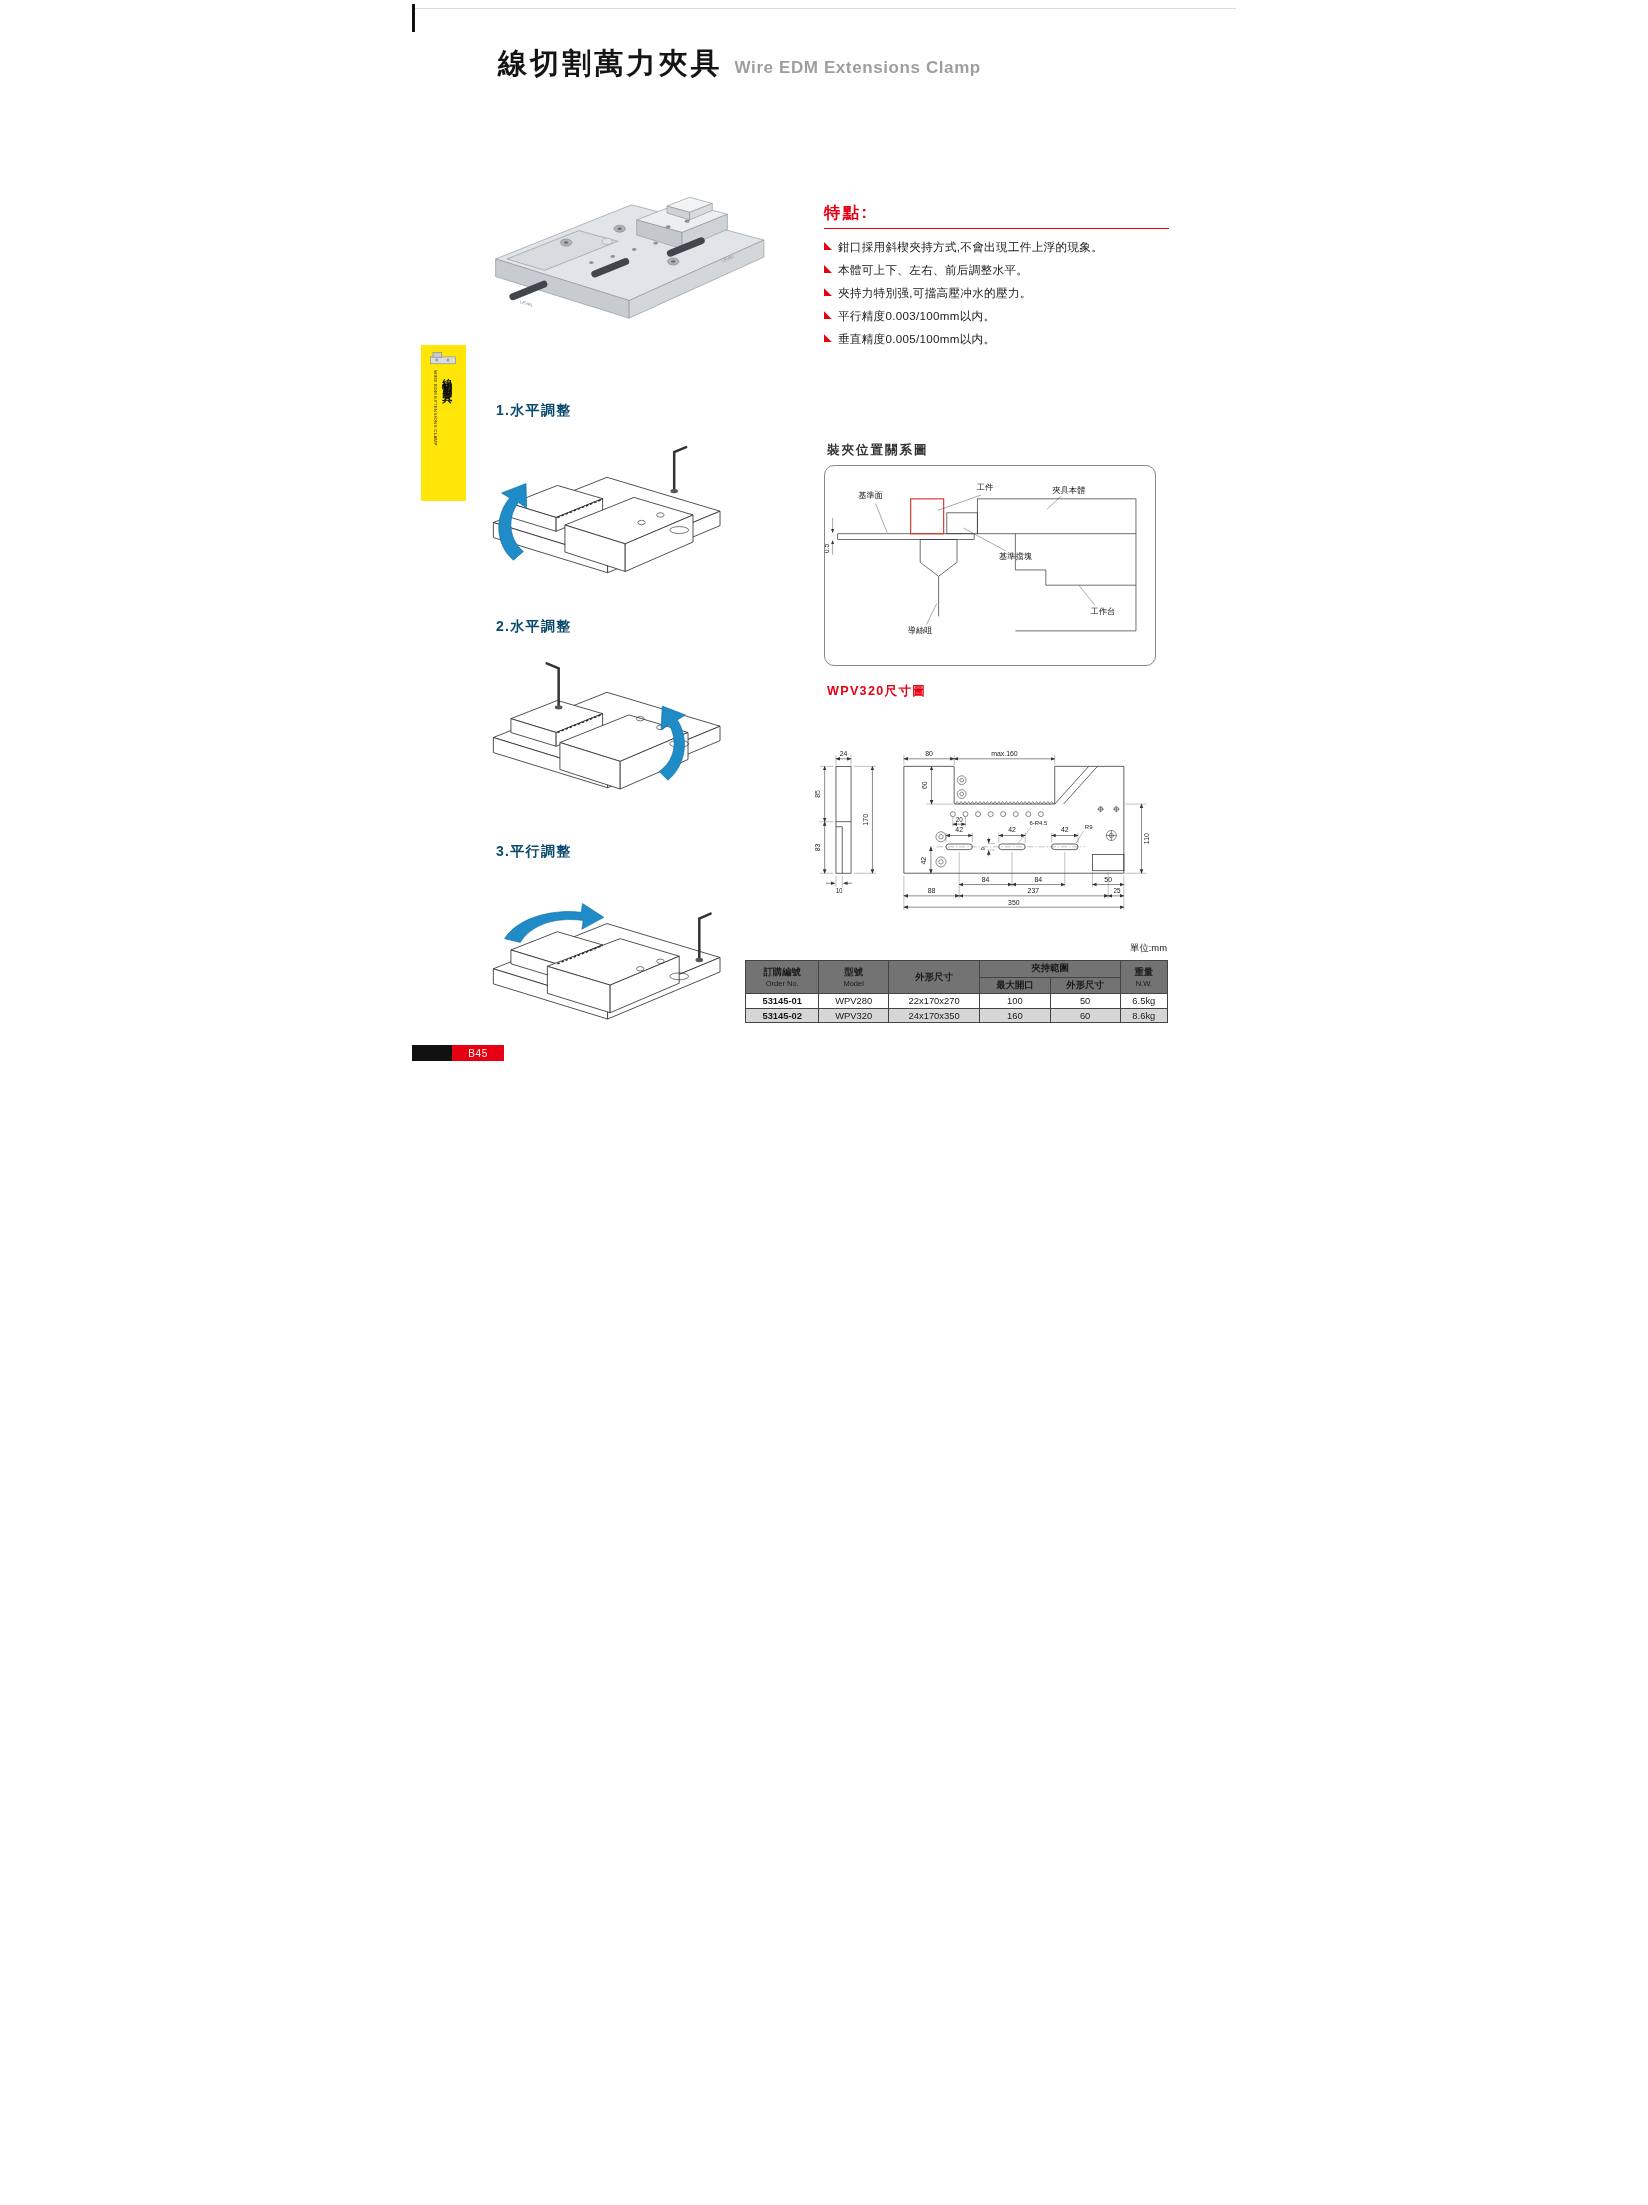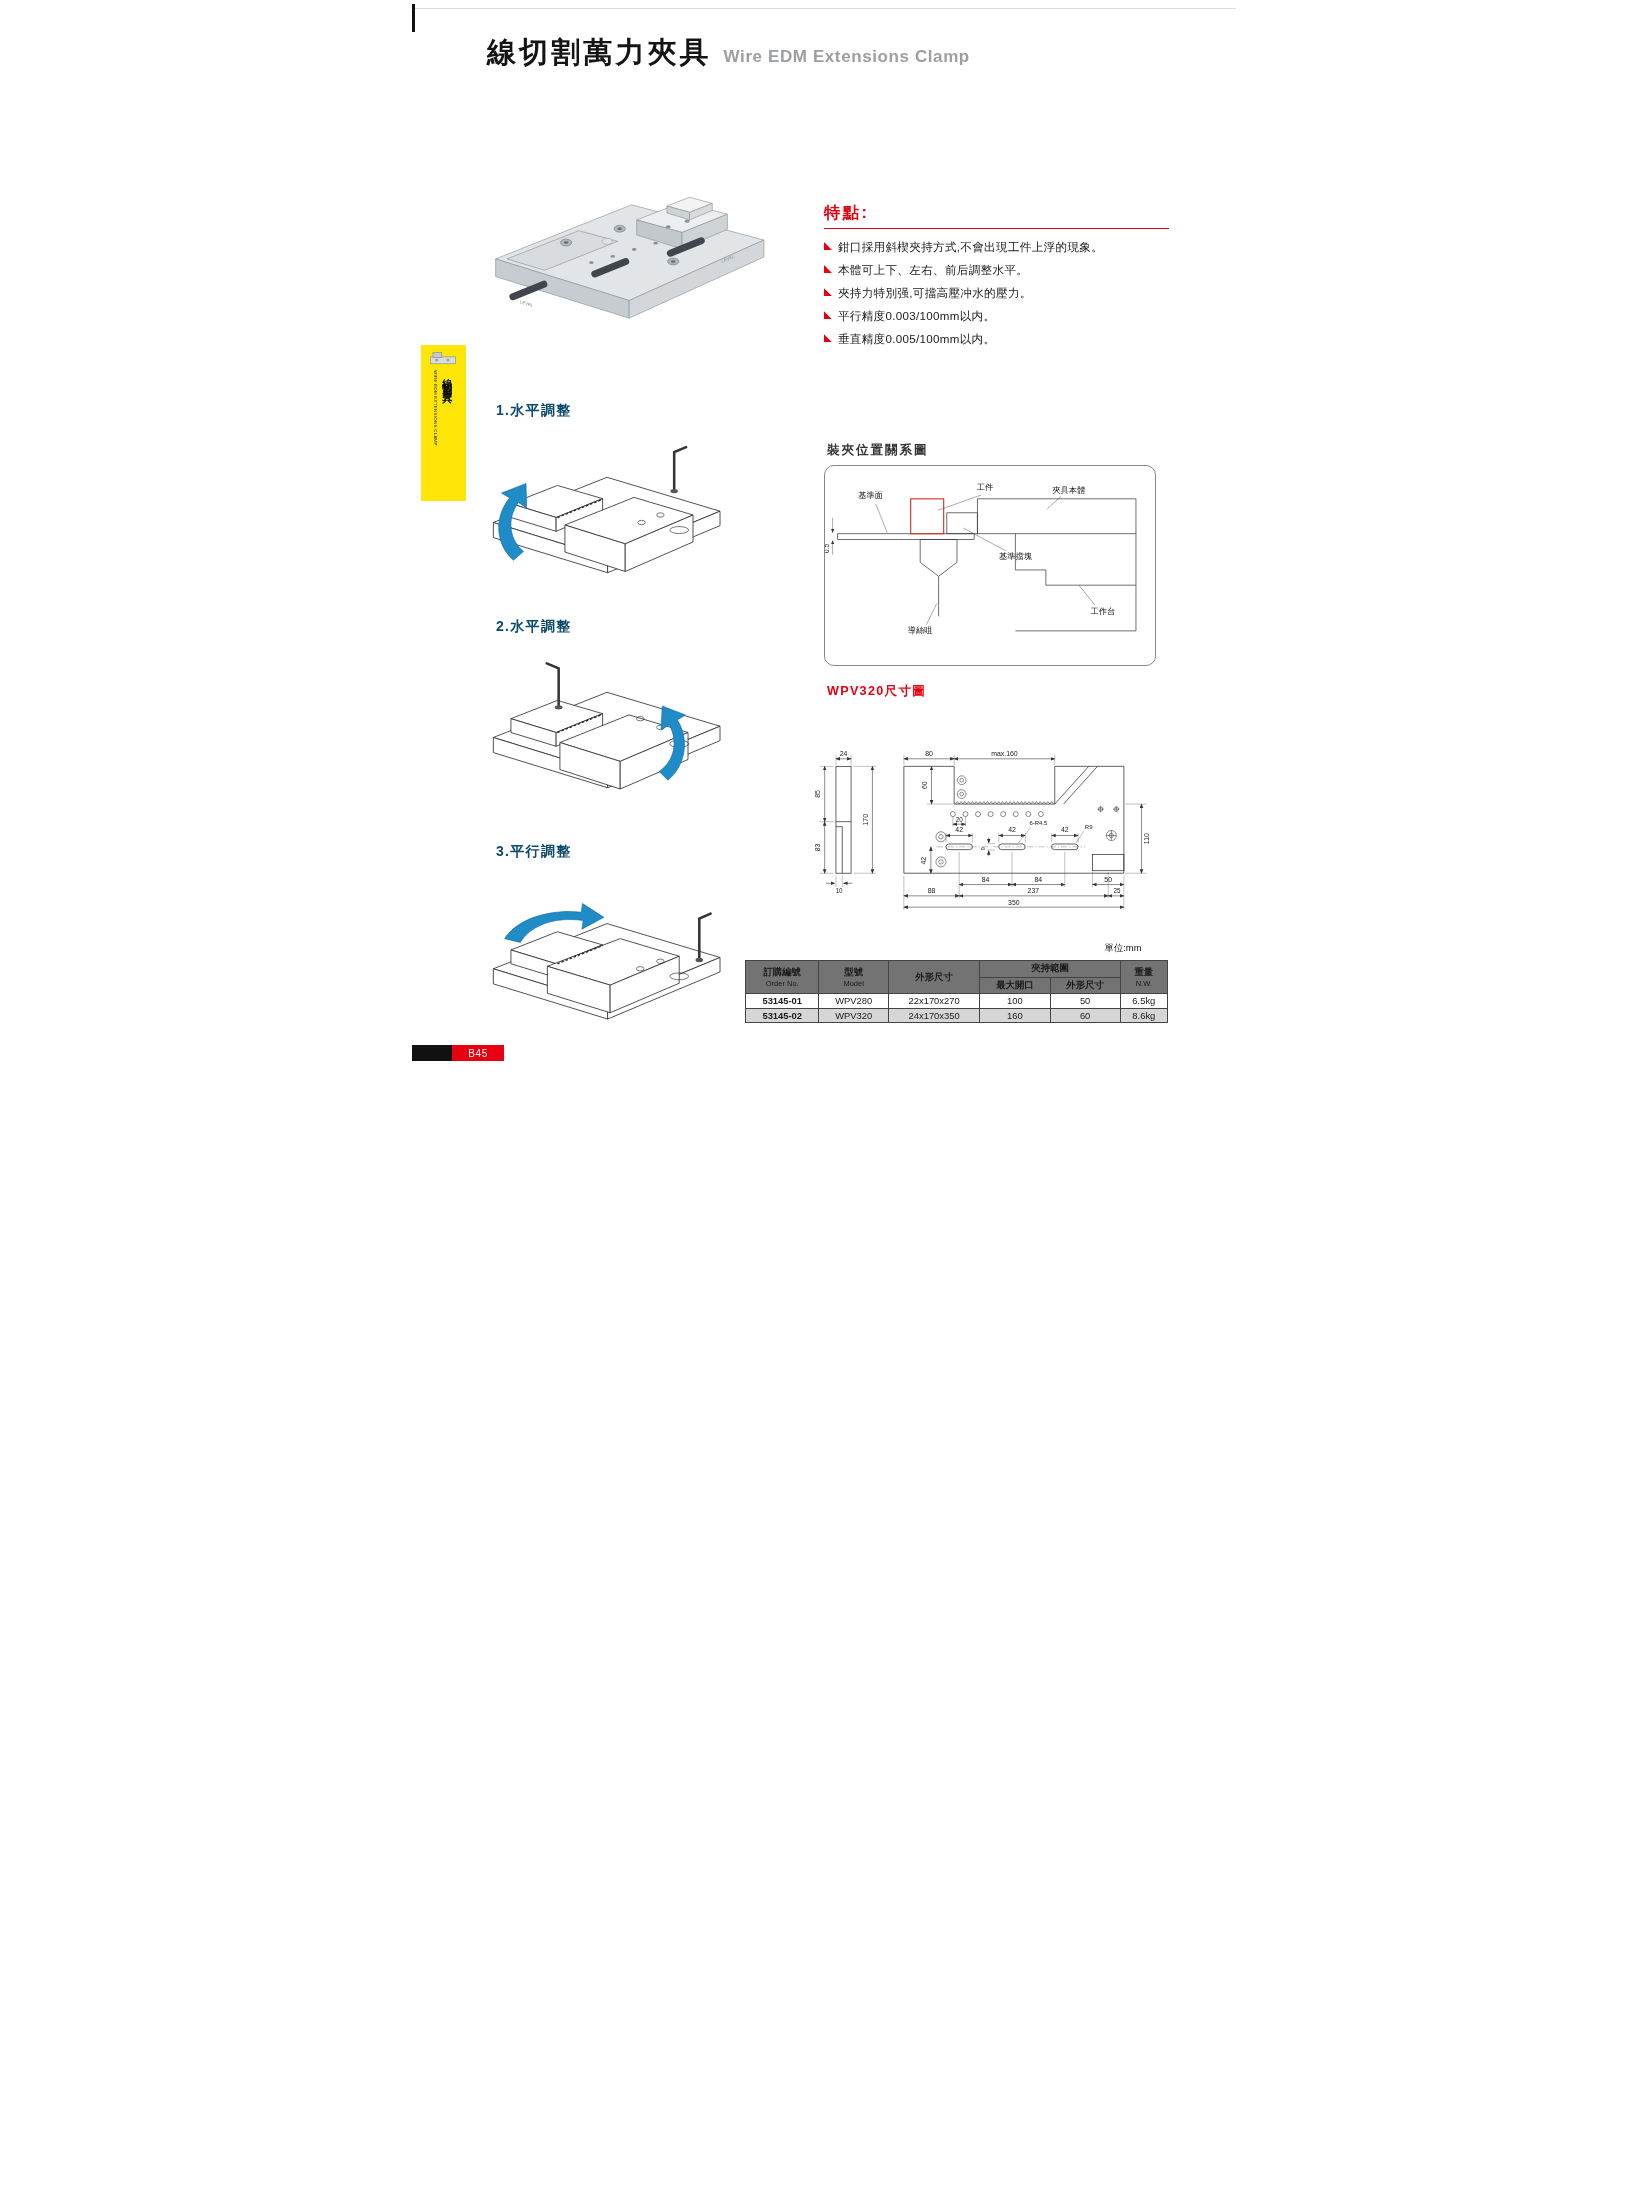--- a/index.html
+++ b/index.html
@@ -4,21 +4,21 @@
 <style>
   * { box-sizing: border-box; }
   html,body { margin:0; padding:0; background:#ffffff; }
   body { font-family:"Liberation Sans","DejaVu Sans",sans-serif; color:#1a1a1a; }
   .page { position:relative; width:824px; height:1103px; margin:0 auto; background:#fff; overflow:hidden; }
 
   .top-rule { position:absolute; left:0; top:7.5px; width:100%; height:0.6px; background:#dcdcdc; }
   .corner-mark { position:absolute; left:0; top:3.8px; width:3.1px; height:28px; background:#111; }
 
   
-  .title { position:absolute; left:75px; top:33px; margin:0; white-space:nowrap; }
+  .title { position:absolute; left:75px; top:33px; margin:11px; white-space:nowrap; }
   .title-zh { font-size:29px; font-weight:900; color:#141414; letter-spacing:3.1px; }
   .title-en { font-size:17px; font-weight:bold; color:#9c9ea1; margin-left:6.3px; letter-spacing:0.6px; }
 
   .banner { position:absolute; left:80px; top:102px; width:672px; height:31px;
             background:linear-gradient(90deg,#cf2218 0%,#d53429 55%,#df5d52 75%,#eeb0a8 92%,#f8ded9 100%);
             display:flex; align-items:center; }
   .banner-code { position:relative; flex:none; width:108px; height:31px;
             background:linear-gradient(180deg,#c51b12,#8e0d07);
             clip-path:polygon(0 0,94px 0,108px 15.7px,94px 31px,0 31px);
             display:flex; align-items:center; padding-left:17.6px;
@@ -54,21 +54,21 @@
 
   
   .pos-heading { position:absolute; left:415px; top:442px; font-size:12.6px; font-weight:bold; color:#333; letter-spacing:1.9px; }
   .pos-box { position:absolute; left:412px; top:465px; width:332px; height:201px; border:1.3px solid #888; border-radius:10px; }
   .pos-svg { width:100%; height:100%; }
 
   
   .dim-heading { position:absolute; left:415px; top:683px; font-size:12.6px; font-weight:bold; color:#e60012; letter-spacing:1.3px; }
   .dim-svg { position:absolute; left:385px; top:702px; width:369px; height:223px; }
 
-  .units-note { position:absolute; left:667px; top:942px; width:88px; text-align:center; font-size:9.4px; color:#111; }
+  .units-note { position:absolute; left:667px; top:942px; width:88px; text-align:right; font-size:9.4px; color:#111; }
 
   
   .spec-table { position:absolute; left:333px; top:960px; width:423px; border-collapse:collapse; text-align:center; }
   .spec-table th, .spec-table td { border:0.6px solid #444; padding:1.3px 3.1px; font-size:9.4px; }
   .spec-table thead th { background:#737373; font-weight:bold; }
   .spec-table .en { font-weight:normal; font-size:7.5px; }
   .spec-table tbody tr.alt { background:#d6d6d6; }
   .spec-table td.order { font-weight:bold; }
 
   

